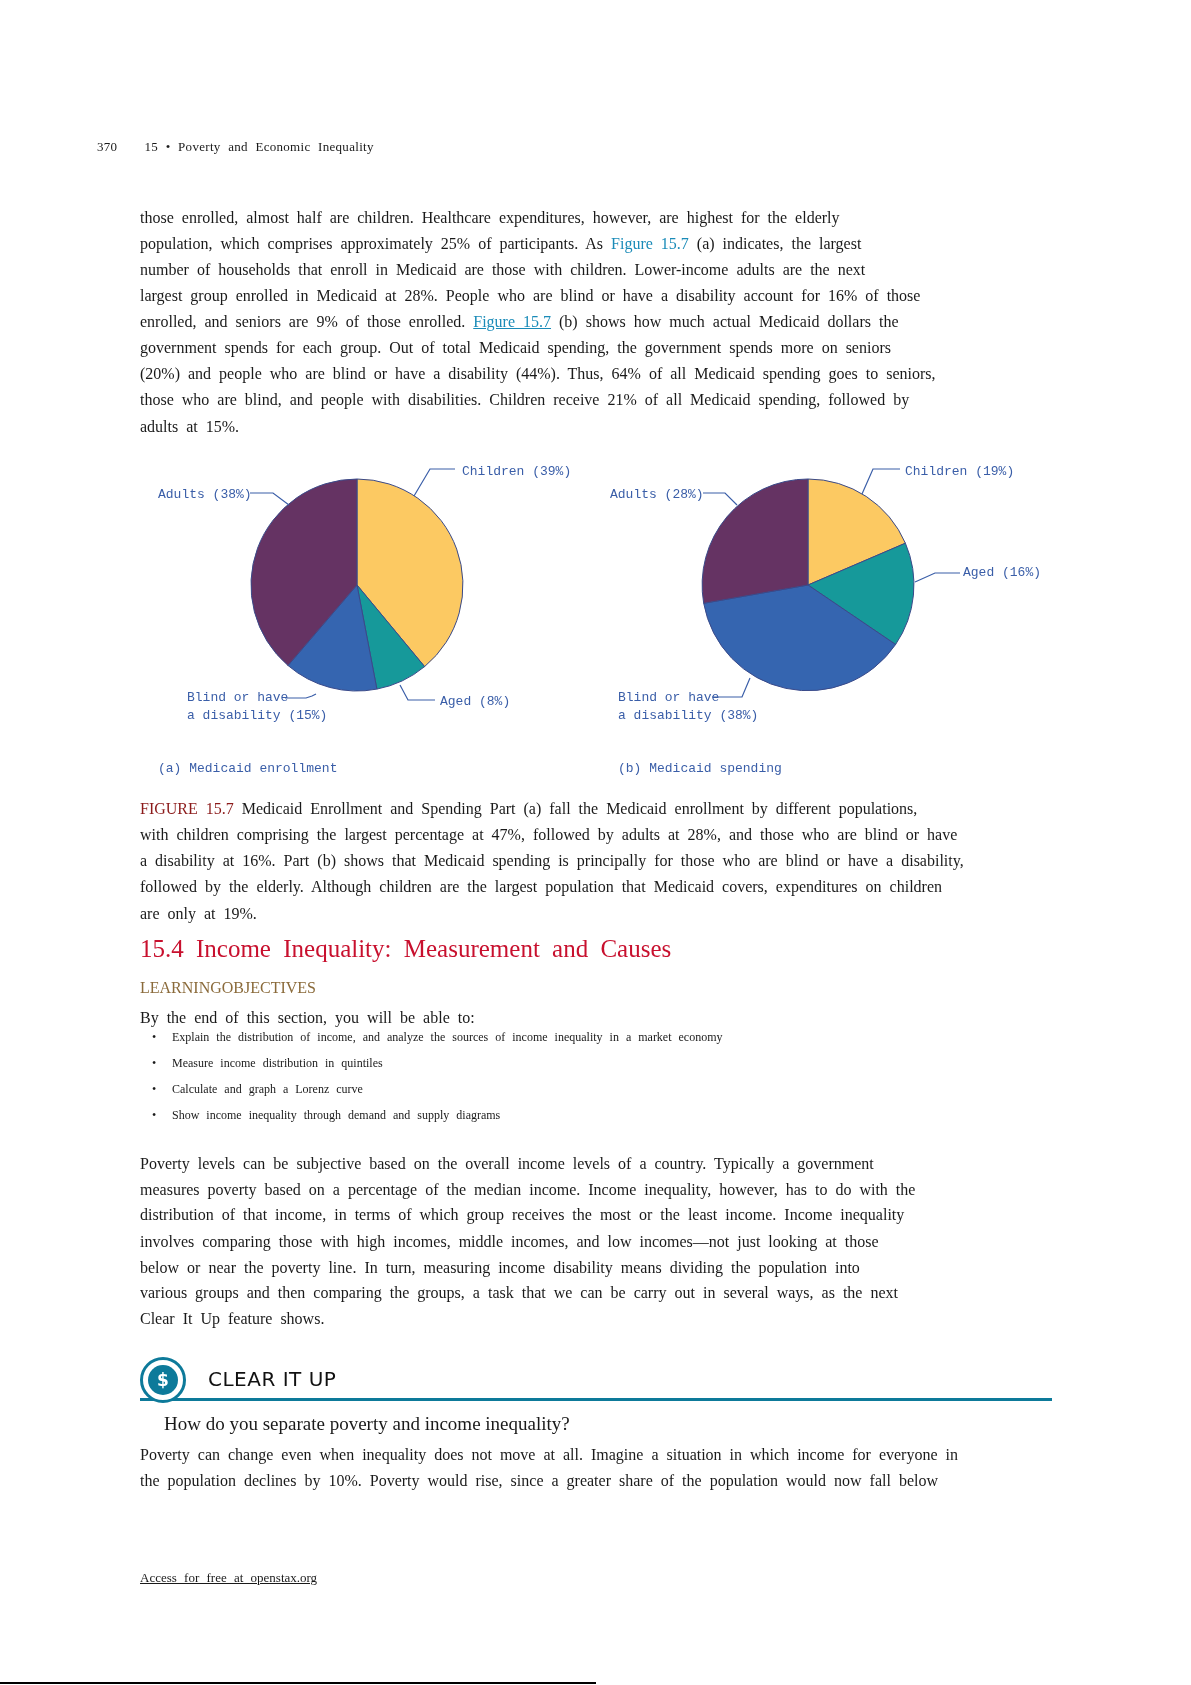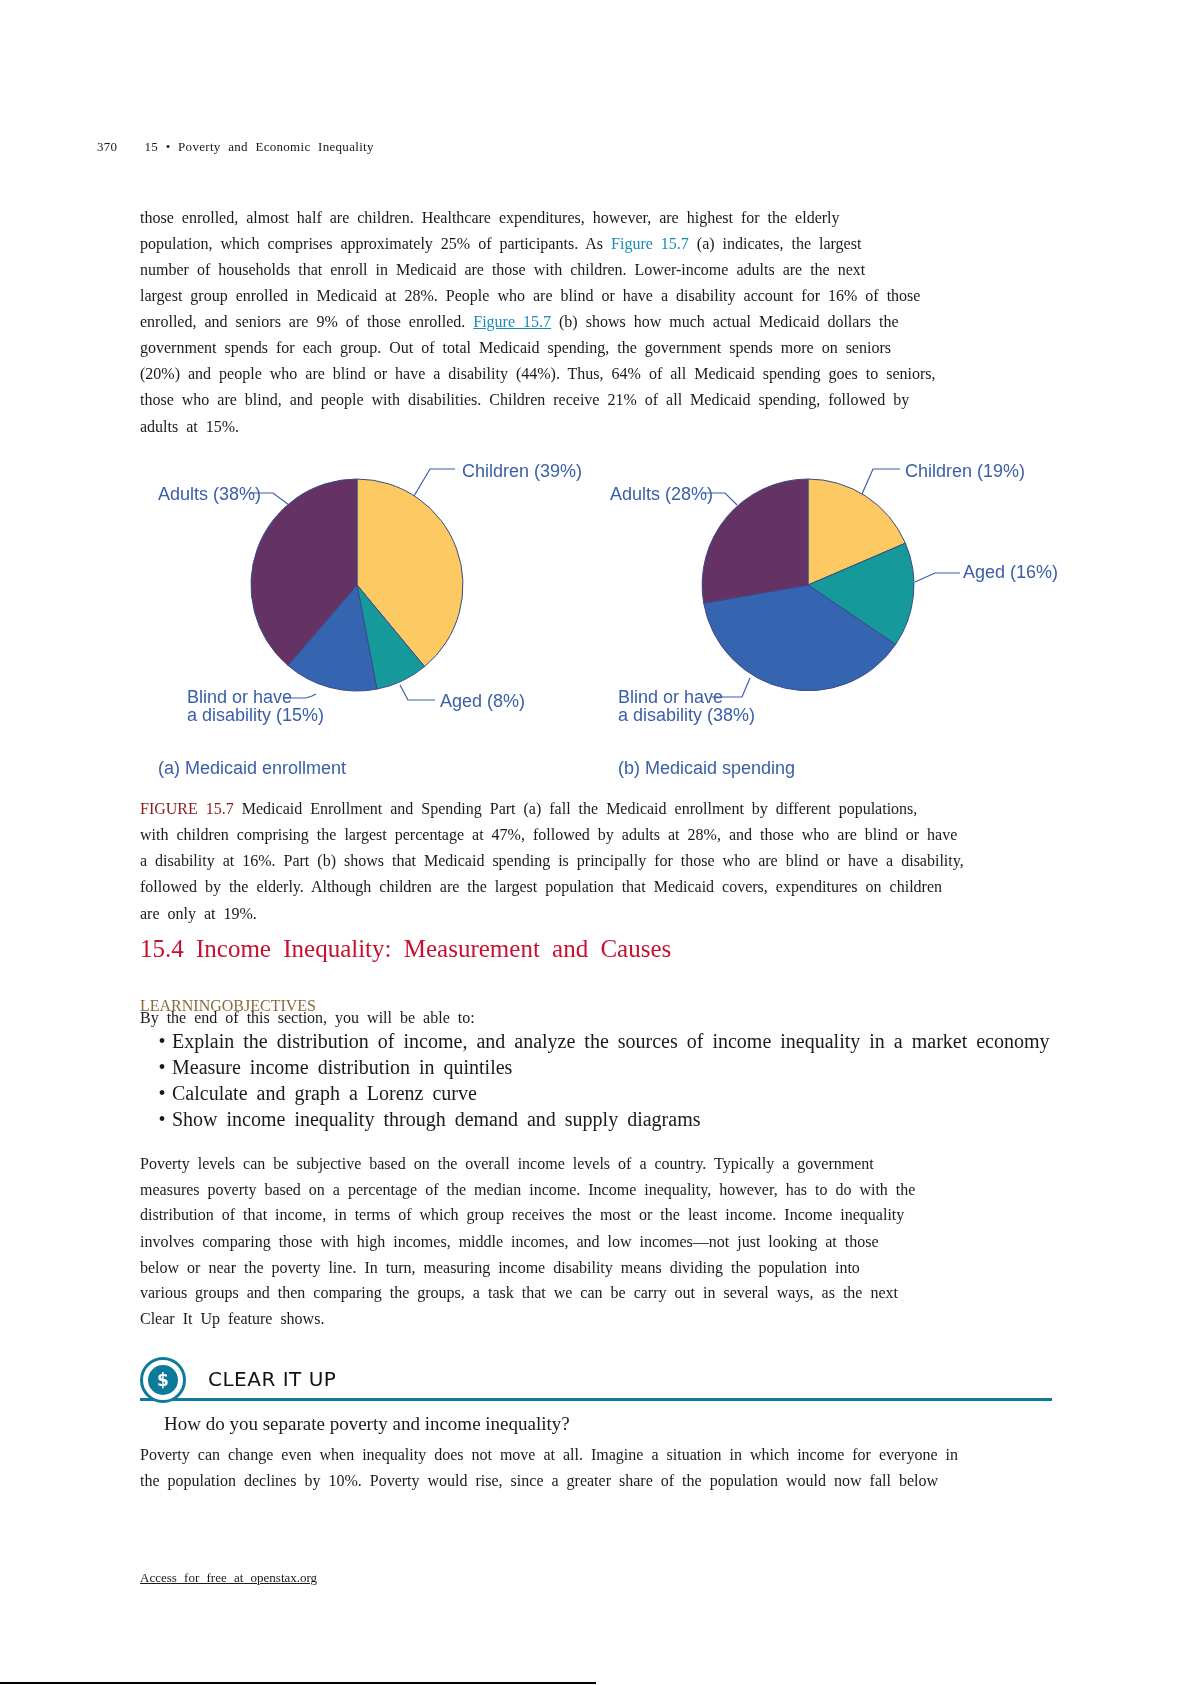--- a/index.html
+++ b/index.html
@@ -4,25 +4,25 @@
 <style>
   html, body { margin:0; padding:0; background:#ffffff; }
   body { width:1191px; height:1685px; position:relative; overflow:hidden;
          font-family:"Liberation Serif", serif; color:#1a1a1a; }
   .abs { position:absolute; }
   .header { left:97px; top:139px; font-size:13px; letter-spacing:0.3px; word-spacing:4px; }
   .body-text { font-size:16px; line-height:26.4px; word-spacing:4px; }
   .line { position:absolute; left:140px; white-space:nowrap; }
   .link { color:#1a8bb8; }
   .link-u { color:#1a8bb8; text-decoration:underline; }
-  .fig-label { font-family:Liberation Sans, sans-serif; color:#3a5ea8; font-size:18px; line-height:19px; position:absolute; white-space:nowrap; }
+  .fig-label { font-family:Liberation Mono, monospace; color:#3a5ea8; font-size:13px; line-height:19px; position:absolute; white-space:nowrap; }
   .fig-red { color:#8b1a1a; }
   .sec-title { left:140px; top:935px; font-size:25px; color:#c8102e; word-spacing:6px; white-space:nowrap; }
-  .lo { left:140px; top:979px; font-size:16px; color:#8a6a3a;margin-top:18px; }
-  .bullet-line { position:absolute; left:152px; white-space:nowrap; font-size:20px; word-spacing:4px;text-align:center; }
+  .lo { left:140px; top:979px; font-size:16px; color:#8a6a3a; }
+  .bullet-line { position:absolute; left:152px; white-space:nowrap; font-size:12px; word-spacing:4px; }
   .bullet-line .dot { display:inline-block; width:20px; }
   .clear-wrap { left:140px; top:1357px; width:912px; height:46px; }
   .clear-rule { position:absolute; left:0; top:41px; width:912px; height:3px; background:#0d7a9a; }
   .clear-icon { position:absolute; left:0; top:0; width:46px; height:46px; border-radius:50%; border:3px solid #0d7a9a; box-sizing:border-box; background:#fff; }
   .clear-icon .inner { position:absolute; left:5px; top:5px; width:30px; height:30px; border-radius:50%; background:#0d7a9a; color:#fff; font-family:"DejaVu Sans", sans-serif; font-weight:bold; font-size:17px; text-align:center; line-height:30px; }
   .clear-title { position:absolute; left:68px; top:10px; font-family:"DejaVu Sans", sans-serif; font-weight:normal; font-size:20px; letter-spacing:0.5px; color:#111; }
   .question { left:140px; top:1413px; font-size:19px; white-space:nowrap;margin-left:24px; }
   .footer { left:140px; top:1570px; font-size:13px; word-spacing:4px;text-decoration:underline; }
   .bottom-rule { left:0; top:1682px; width:596px; height:2px; background:#000; }
 </style>

